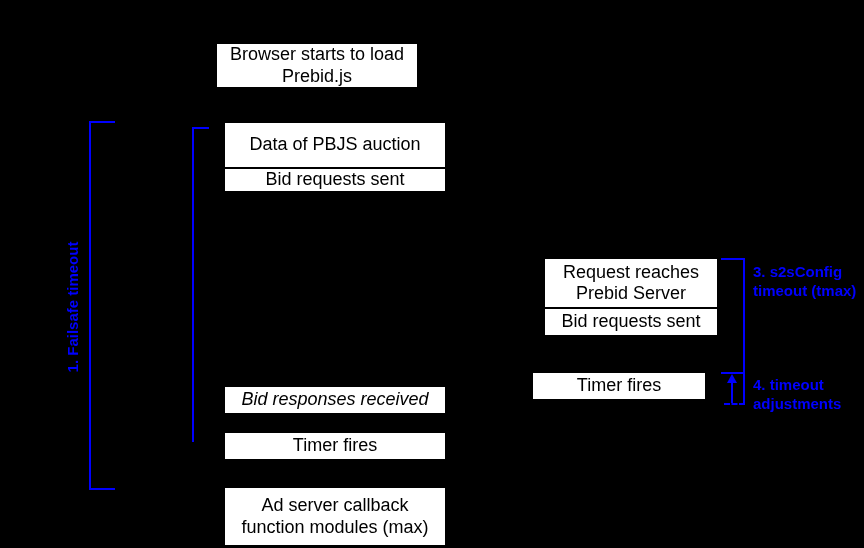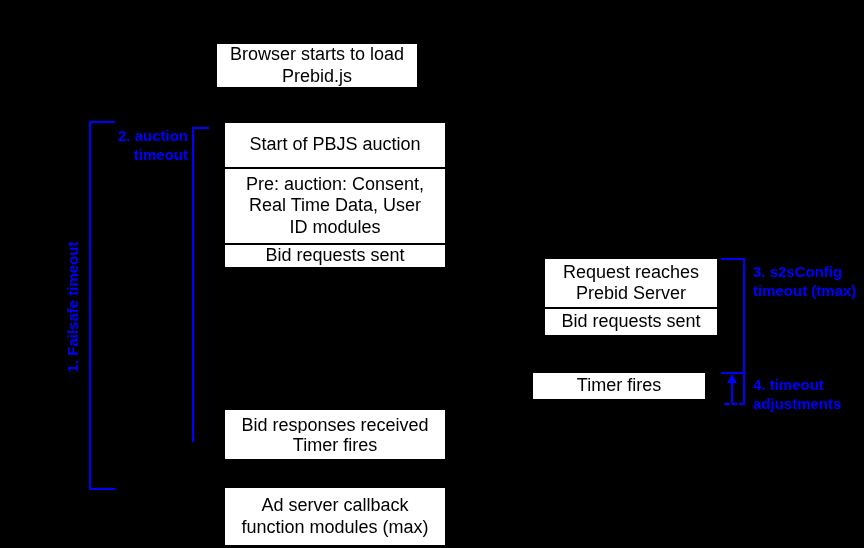--- a/index.html
+++ b/index.html
@@ -25,21 +25,21 @@
   }
   .multiline{white-space:pre-line;}
   .divider{border-top:2px solid var(--ink);}
 
   
   .b-browser{left:217px;top:44px;width:200px;height:43px;}
   .group-a{left:225px;top:123px;width:220px;}
   .cell-start{height:44px;}
   .cell-pre{height:74px;}
   .cell-bidreq{height:22px;}
-  .b-bidresp{left:225px;top:410px;width:220px;height:32px;}
+  .b-bidresp{left:225px;top:387px;width:220px;height:26px;font-style:italic;}
   .b-timer-left{left:225px;top:433px;width:220px;height:26px;}
   .b-adserver{left:225px;top:488px;width:220px;height:57px;}
 
   
   .group-b{left:533px;top:259px;width:172px;margin-left:12px;}
   .cell-request{height:48px;}
   .cell-bidreq-r{height:26px;}
   .b-timer-right{left:533px;top:373px;width:172px;height:26px;}
 
   
@@ -76,24 +76,21 @@
 </style>
 </head>
 <body>
 
 <div class="canvas">
 
   <div class="box b-browser multiline">Browser starts to load
 Prebid.js</div>
 
   <div class="group group-a">
-    <div class="cell cell-start">Start of PBJS auction</div>
-    <div class="cell cell-pre divider multiline">Pre: auction: Consent,
-Real Time Data, User
-ID modules</div>
+    <div class="cell cell-start">Data of PBJS auction</div>
     <div class="cell cell-bidreq divider">Bid requests sent</div>
   </div>
 
   <div class="box b-bidresp">Bid responses received</div>
 
   <div class="box b-timer-left">Timer fires</div>
 
   <div class="box b-adserver multiline">Ad server callback
 function modules (max)</div>
 
@@ -105,22 +102,20 @@
 
   <div class="box b-timer-right">Timer fires</div>
 
   <div class="line failsafe-v"></div>
   <div class="line failsafe-tick-top"></div>
   <div class="line failsafe-tick-bottom"></div>
   <div class="blabel failsafe-label">1. Failsafe timeout</div>
 
   <div class="line auction-v"></div>
   <div class="line auction-tick-top"></div>
-  <div class="blabel auction-label multiline">2. auction
-timeout</div>
 
   <div class="line s2s-v"></div>
   <div class="line s2s-tick-top"></div>
   <div class="line s2s-tick-mid"></div>
   <div class="blabel s2s-label multiline">3. s2sConfig
 timeout (tmax)</div>
 
   <div class="adj-dash"></div>
   <div class="line arrow-shaft"></div>
   <div class="arrow-head"></div>

